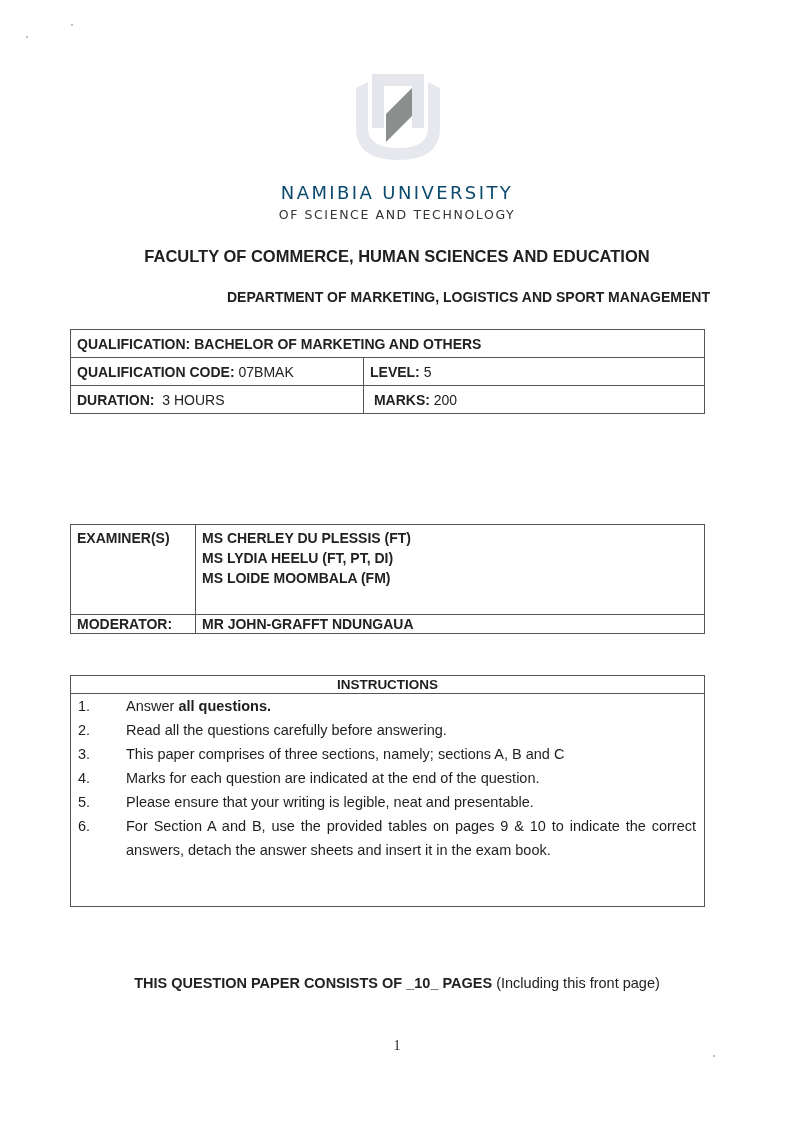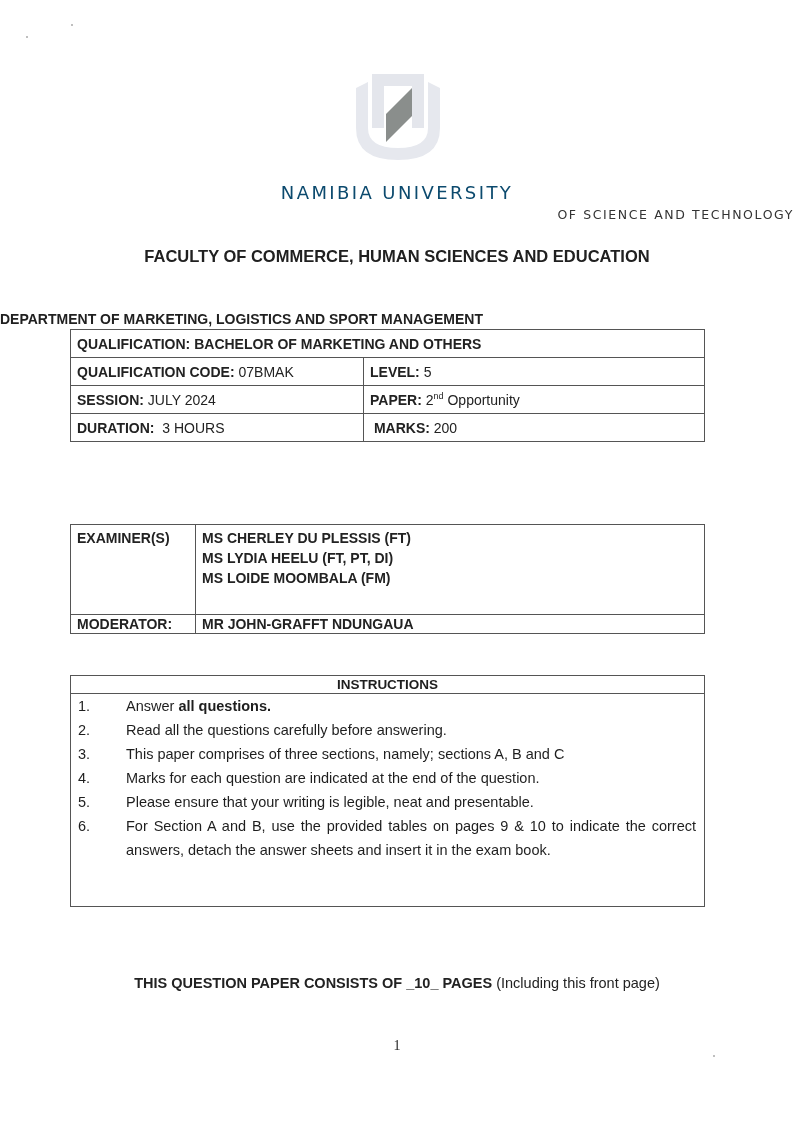--- a/index.html
+++ b/index.html
@@ -4,24 +4,24 @@
 <style>
   html, body { margin: 0; padding: 0; background: #ffffff; }
   body { width: 794px; height: 1122px; position: relative; overflow: hidden;
          font-family: "Liberation Sans", sans-serif; color: #1e1e1e; }
   .abs { position: absolute; }
   .speck { position: absolute; width: 2px; height: 2px; background: #aaa; border-radius: 1px; }
 
   .logo { left: 352px; top: 66px; width: 92px; height: 96px; }
   .uni-name { left: 0; width: 794px; text-align: center; top: 182px;
               font-family: "DejaVu Sans", sans-serif; font-size: 18px; letter-spacing: 2.4px; color: #0c4a6e; }
-  .uni-sub { left: 0; width: 794px; text-align: right; top: 207px;
+  .uni-sub { left: 0; width: 794px; text-align: center; top: 207px;
              font-family: "DejaVu Sans", sans-serif; font-size: 12.5px; letter-spacing: 1.6px; color: #333; }
   .faculty { left: 0; width: 794px; text-align: center; top: 247px; font-weight: bold; font-size: 16.5px; color: #202020; }
-  .dept { left: 0; width: 710px; text-align: left; top: 289px; font-weight: bold; font-size: 14px; color: #202020; margin-top: 22px; }
+  .dept { left: 0; width: 710px; text-align: right; top: 289px; font-weight: bold; font-size: 14px; color: #202020; }
 
   table { border-collapse: collapse; position: absolute; }
   td { border: 1px solid #555; font-size: 14px; padding: 0 6px; vertical-align: middle; color: #222; }
   b { font-weight: bold; }
 
   .t1 { left: 70px; top: 329px; width: 635px; border-radius: 17px; }
   .t1 td { height: 27px; }
   .t1 .tall td { height: 54px; }
 
   .t2 { left: 70px; top: 524px; width: 635px; }
@@ -68,31 +68,20 @@
     </td>
   </tr>
   <tr>
     <td style="width:280px">
       <b>QUALIFICATION CODE:</b>
       <span>07BMAK</span>
     </td>
     <td>
       <b>LEVEL:</b>
       <span>5</span>
-    </td>
-  </tr>
-  <tr>
-    <td>
-      <b>SESSION:</b>
-      <span>JULY 2024</span>
-    </td>
-    <td>
-      <b>PAPER:</b>
-      <span>2</span><sup style="font-size:9px">nd</sup>
-      <span>Opportunity</span>
     </td>
   </tr>
   <tr>
     <td>
       <b>DURATION:</b>&nbsp;
       <span>3 HOURS</span>
     </td>
     <td>&nbsp;<b>MARKS:</b>
       <span>200</span>
     </td>

